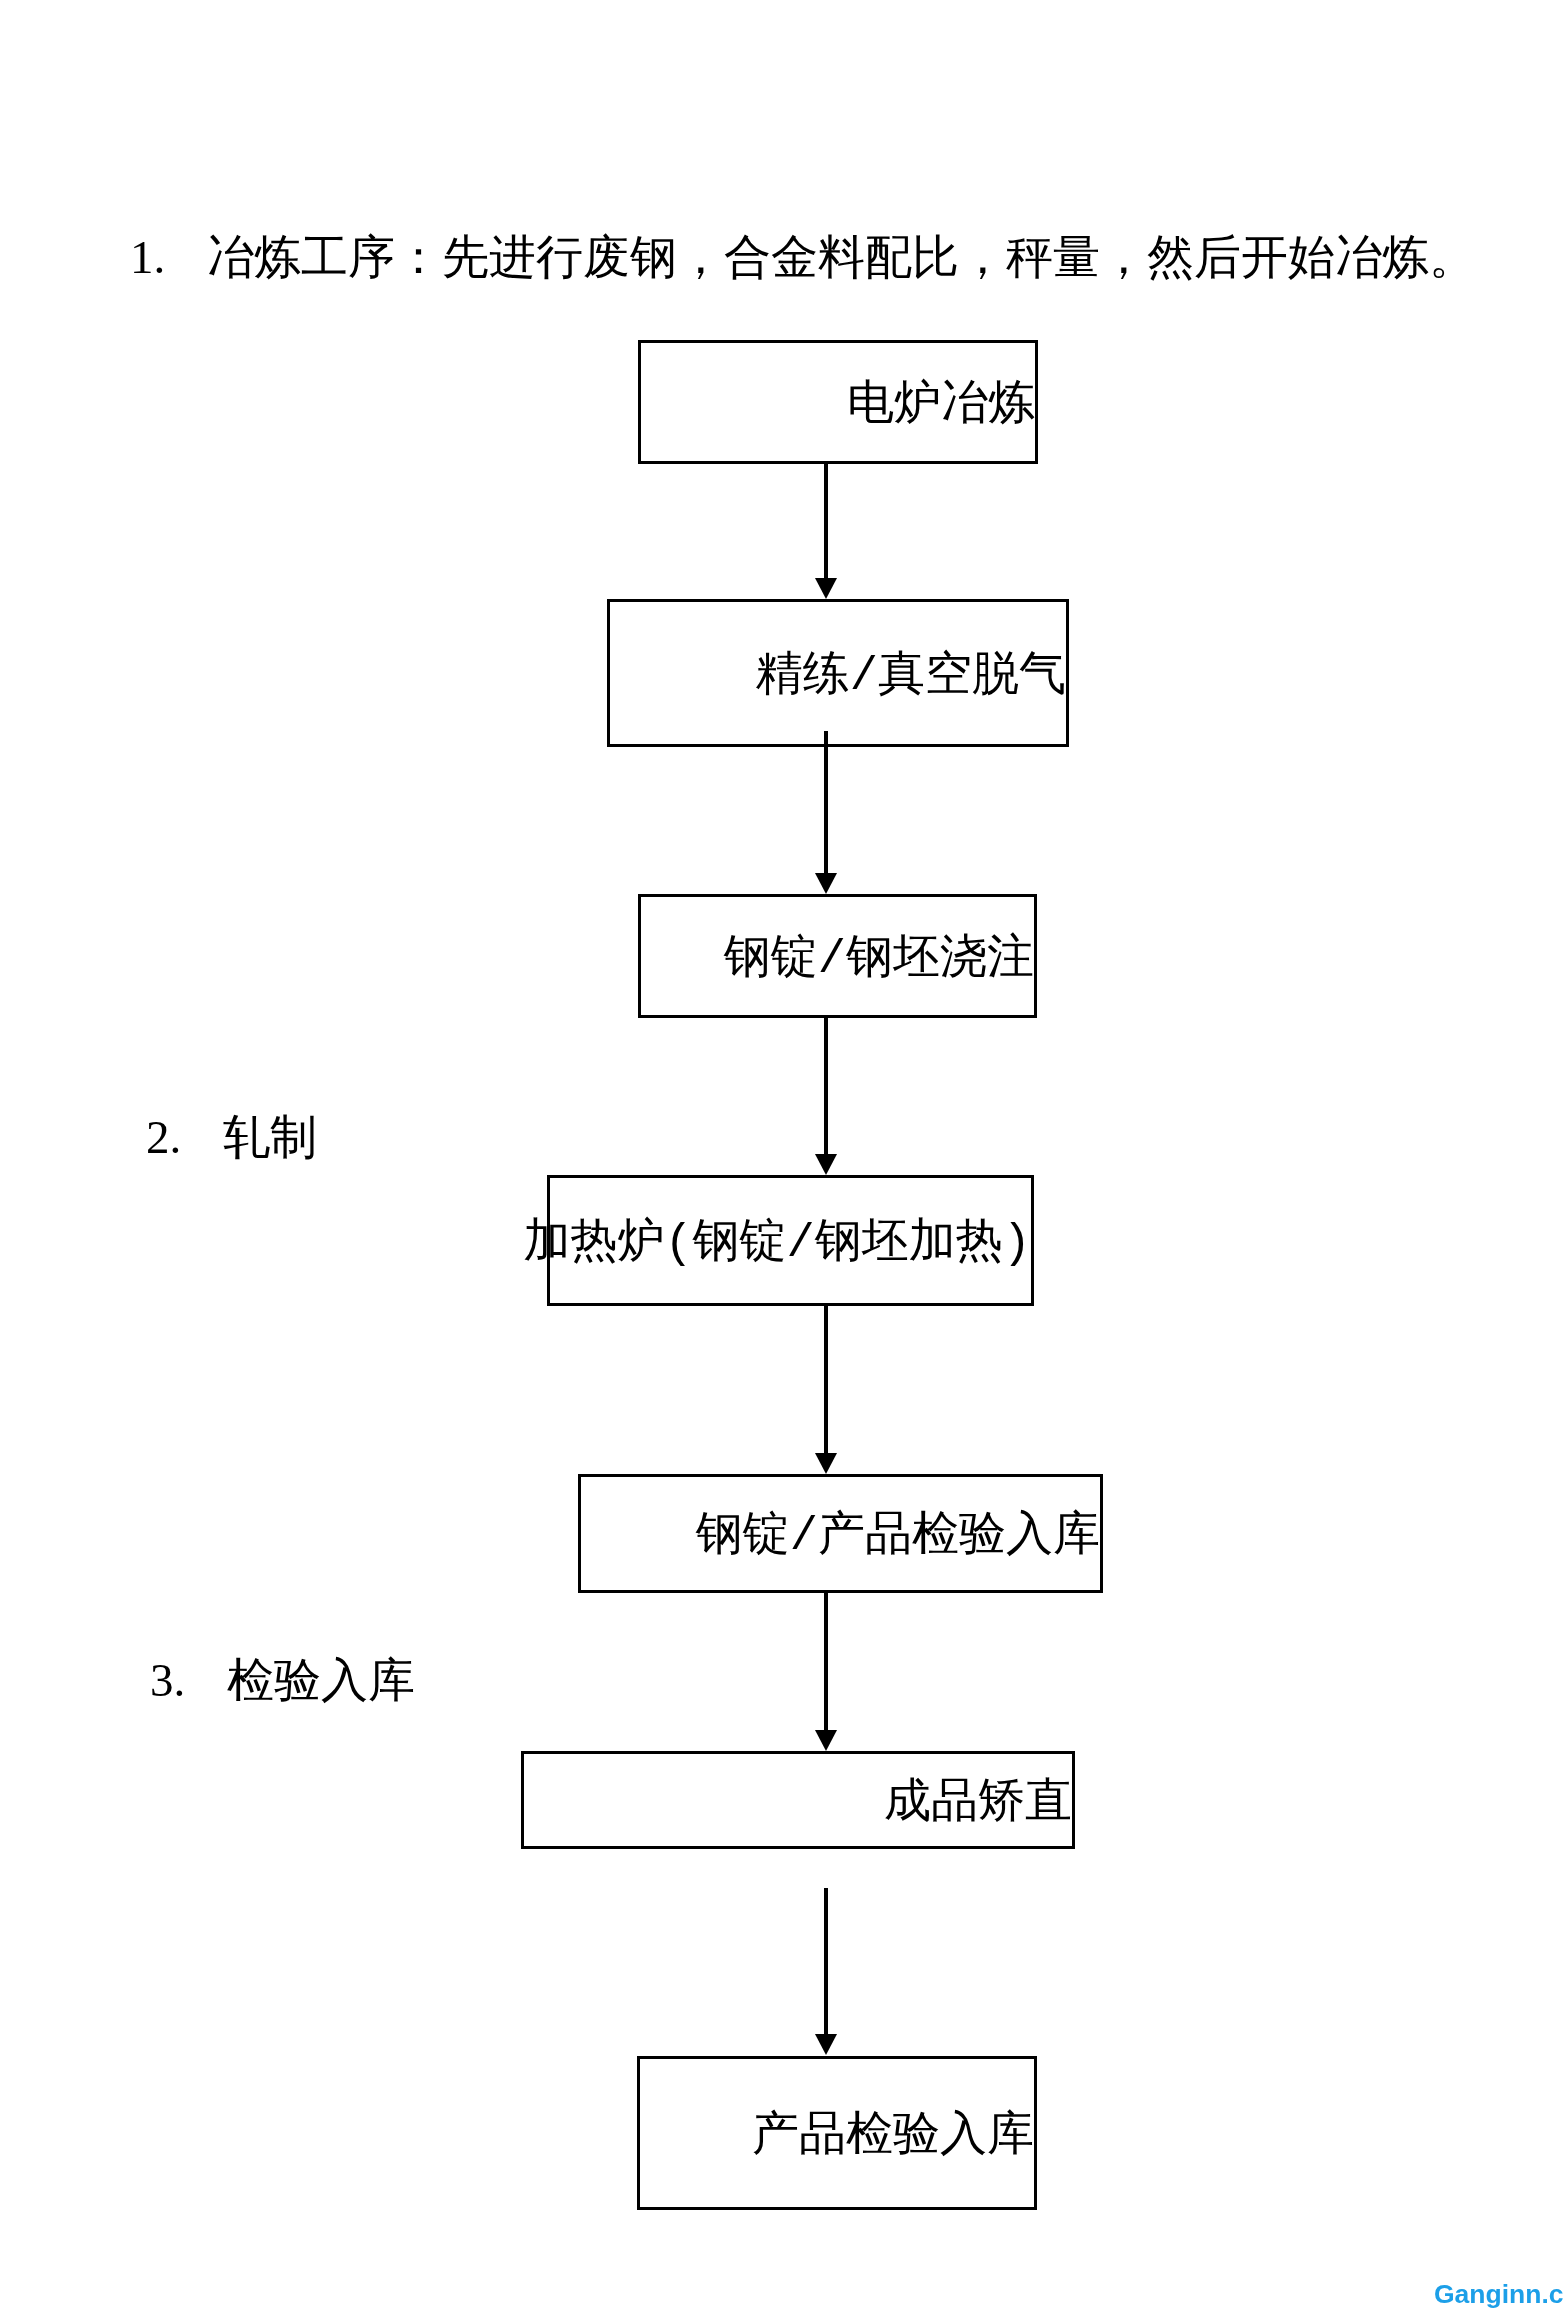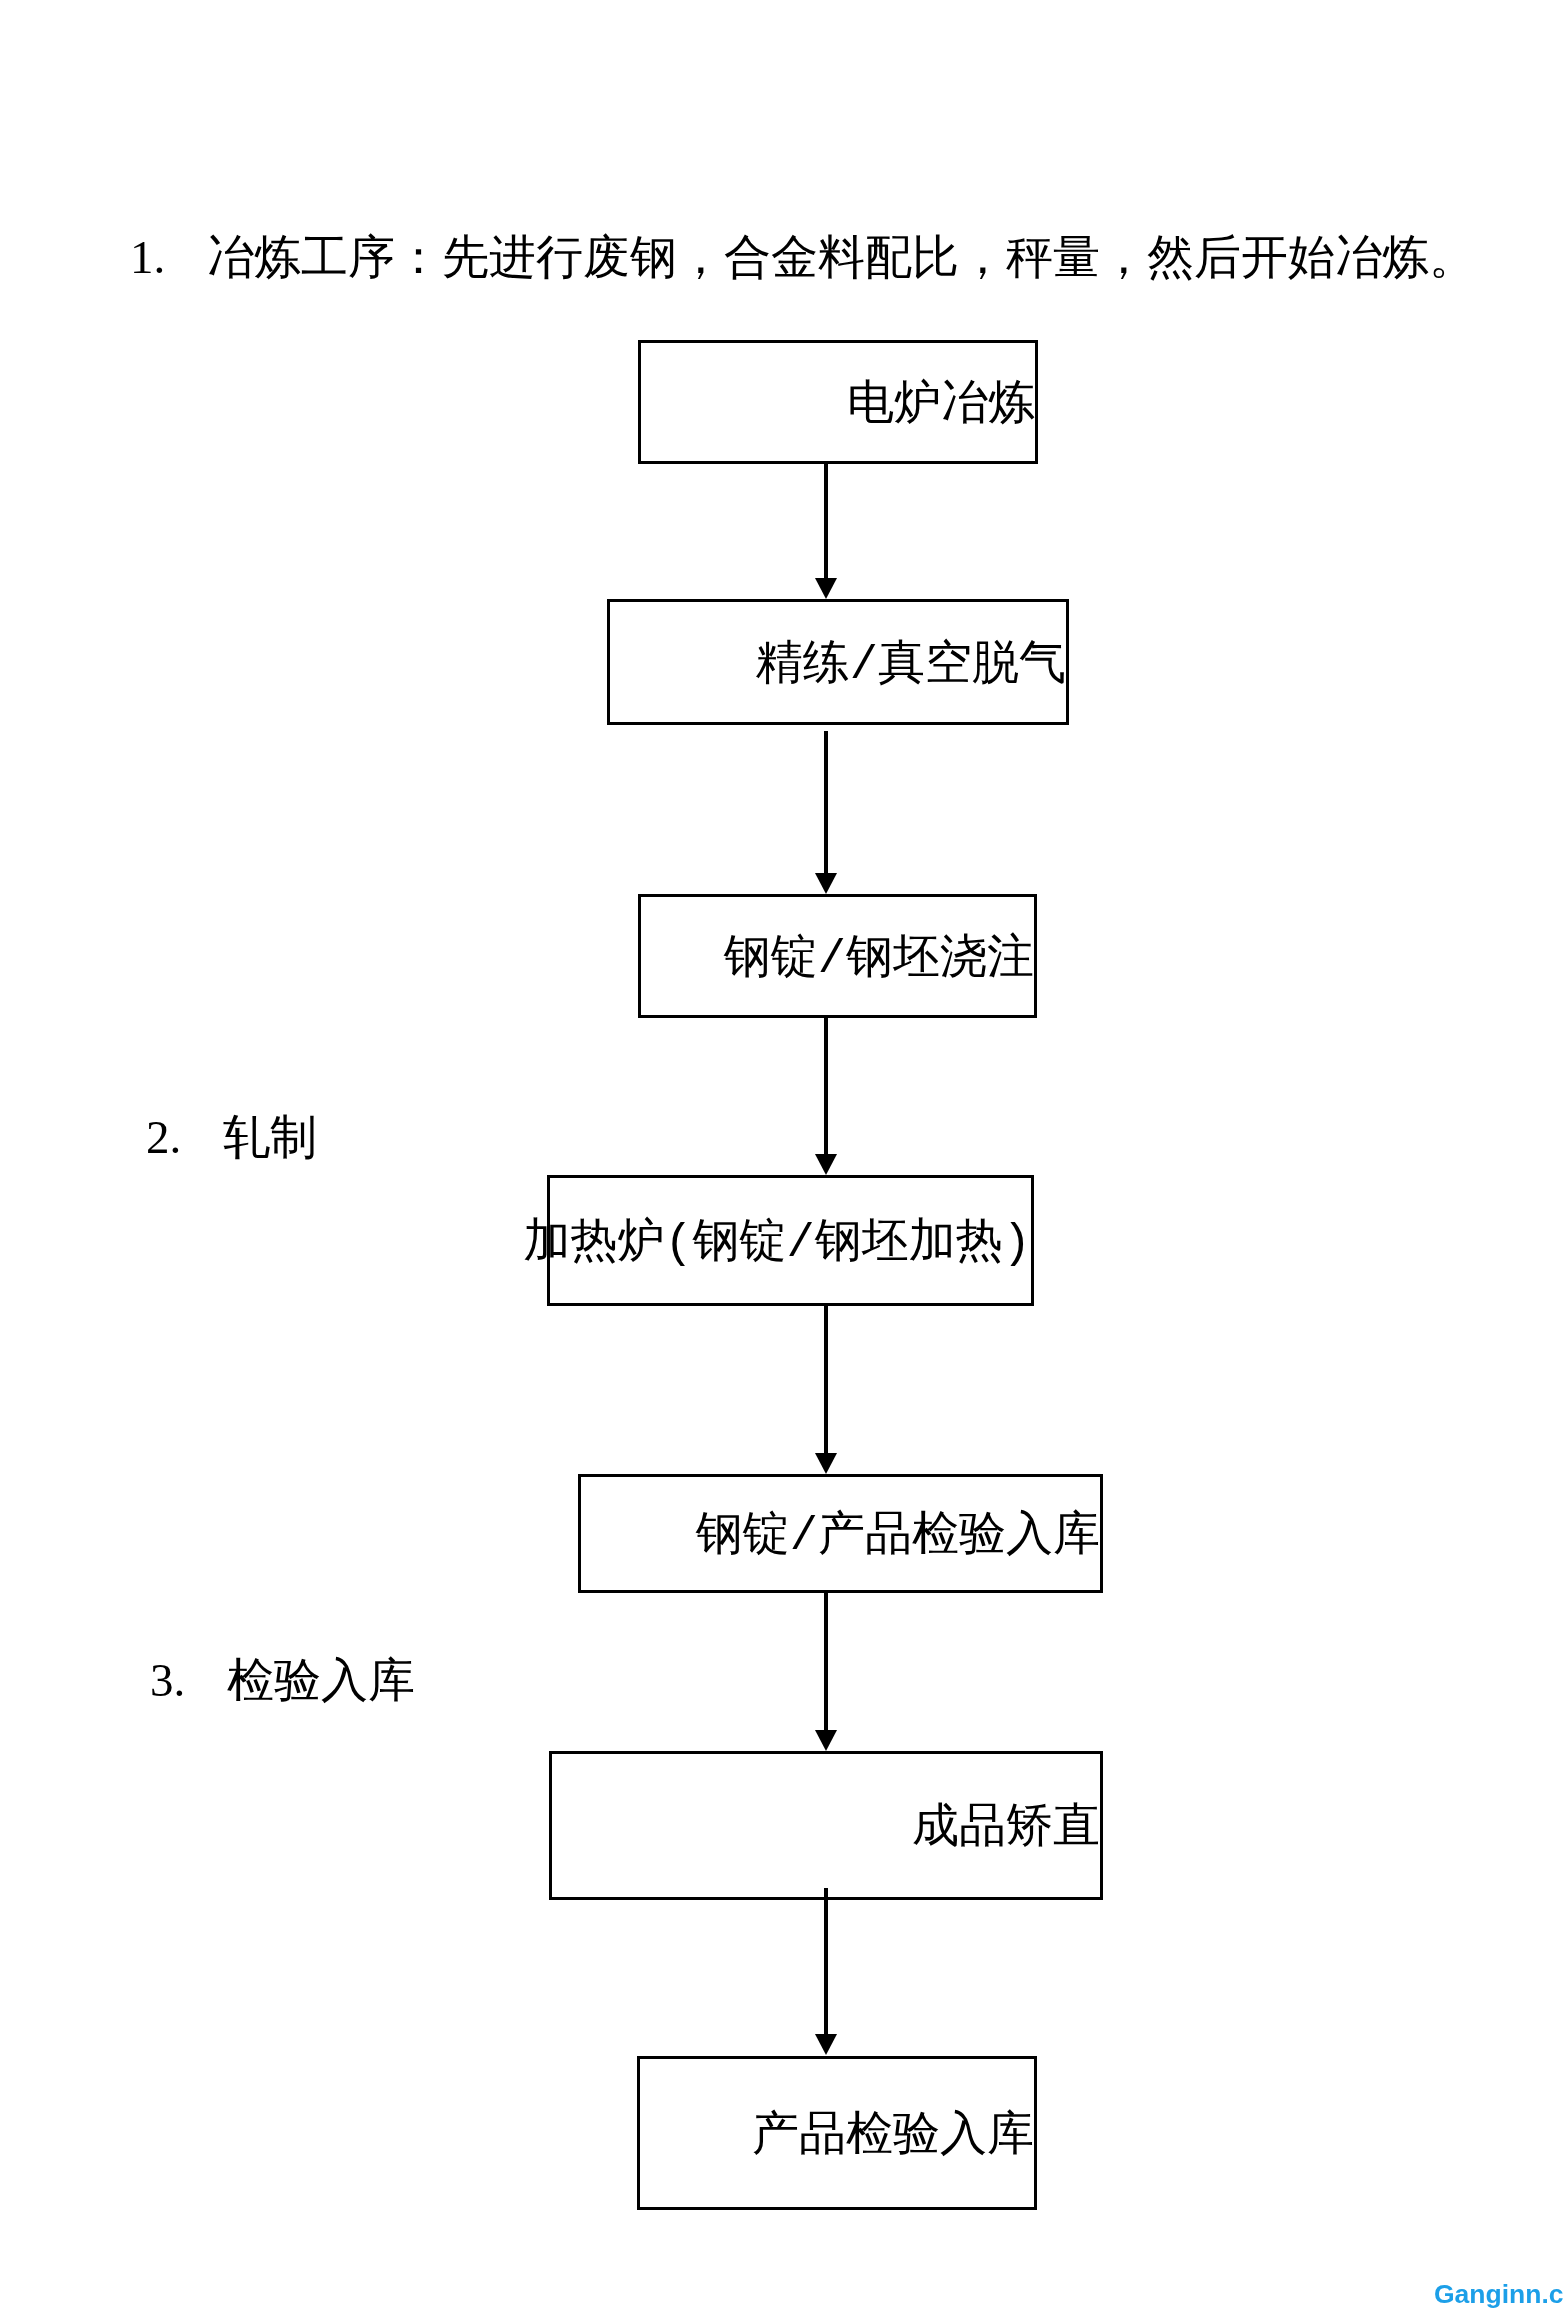--- a/index.html
+++ b/index.html
@@ -41,25 +41,25 @@
     border:3.2px solid #000000;
     background:#ffffff;
     display:flex;
     align-items:center;
     justify-content:flex-end;
     font-size:47px;
     white-space:nowrap;
     font-family:Liberation Mono, monospace;
   }
   #node-1{left:638px;top:340px;width:400px;height:124px;}
-  #node-2{left:607px;top:599px;width:462px;height:126px;}
+  #node-2{left:607px;top:599px;width:462px;height:148px;}
   #node-3{left:638px;top:894px;width:399px;height:124px;}
   #node-4{left:547px;top:1175px;width:487px;height:131px;}
   #node-5{left:578px;top:1474px;width:525px;height:119px;}
-  #node-6{left:549px;top:1751px;width:554px;height:149px;}
+  #node-6{left:521px;top:1751px;width:554px;height:98px;}
   #node-7{left:637px;top:2056px;width:400px;height:154px;}
 
   .connector{
     position:absolute;
     left:813px;
     width:26px;
     display:flex;
     flex-direction:column;
     align-items:center;
   }

